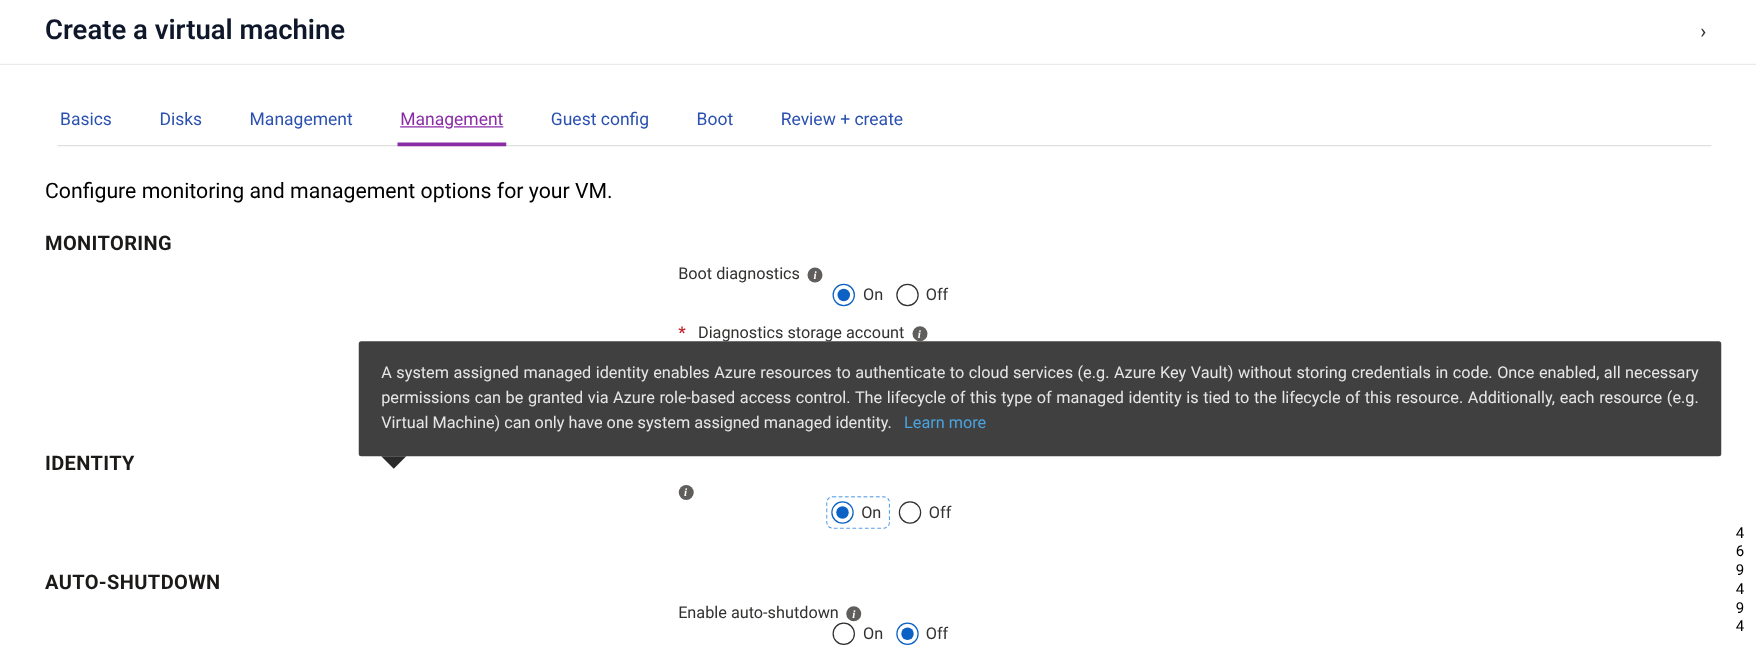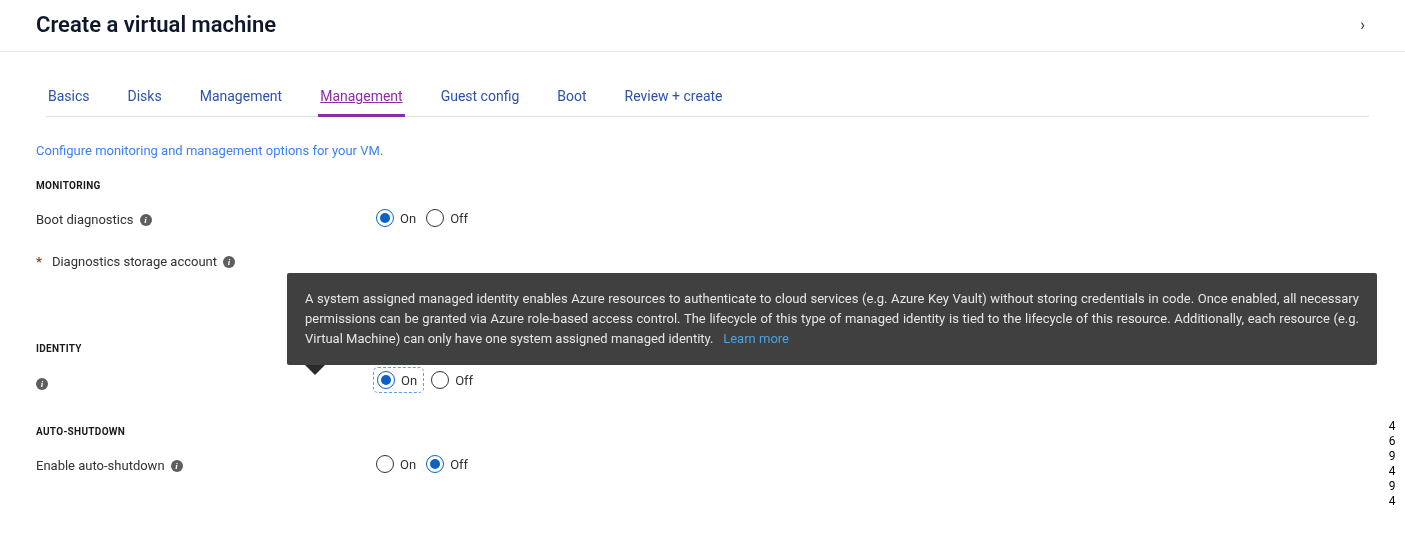--- a/index.html
+++ b/index.html
@@ -49,35 +49,36 @@
   .tab.active {
     color: #8a2da5;
     border-bottom-color: #8a2da5;
     text-decoration: underline;
   }
   .body {
     padding: 16px 36px 0 36px;
   }
   .intro {
     margin: 10px 0 22px 0;
-    font-size: 13px;
-    color: #3b82f6;
+    font-size: 17px;
+    color: #000000;
   }
   .section-title {
-    font-size: 10px;
+    font-size: 16px;
     font-weight: 700;
     letter-spacing: .3px;
     margin: 20px 0 8px 0;
     color: #1b1a19;
   }
   .row {
     display: flex;
-    align-items: flex-end;
+    align-items: center;
     min-height: 28px;
     margin-bottom: 8px;
+    flex-direction: column;
   }
   .label-col {
     width: 320px;
     display: flex;
     align-items: center;
     gap: 6px;
     font-size: 13px;
     color: #323130;
   }
   .req { color: #c4262e; font-weight: 700; margin-right: 4px; }

